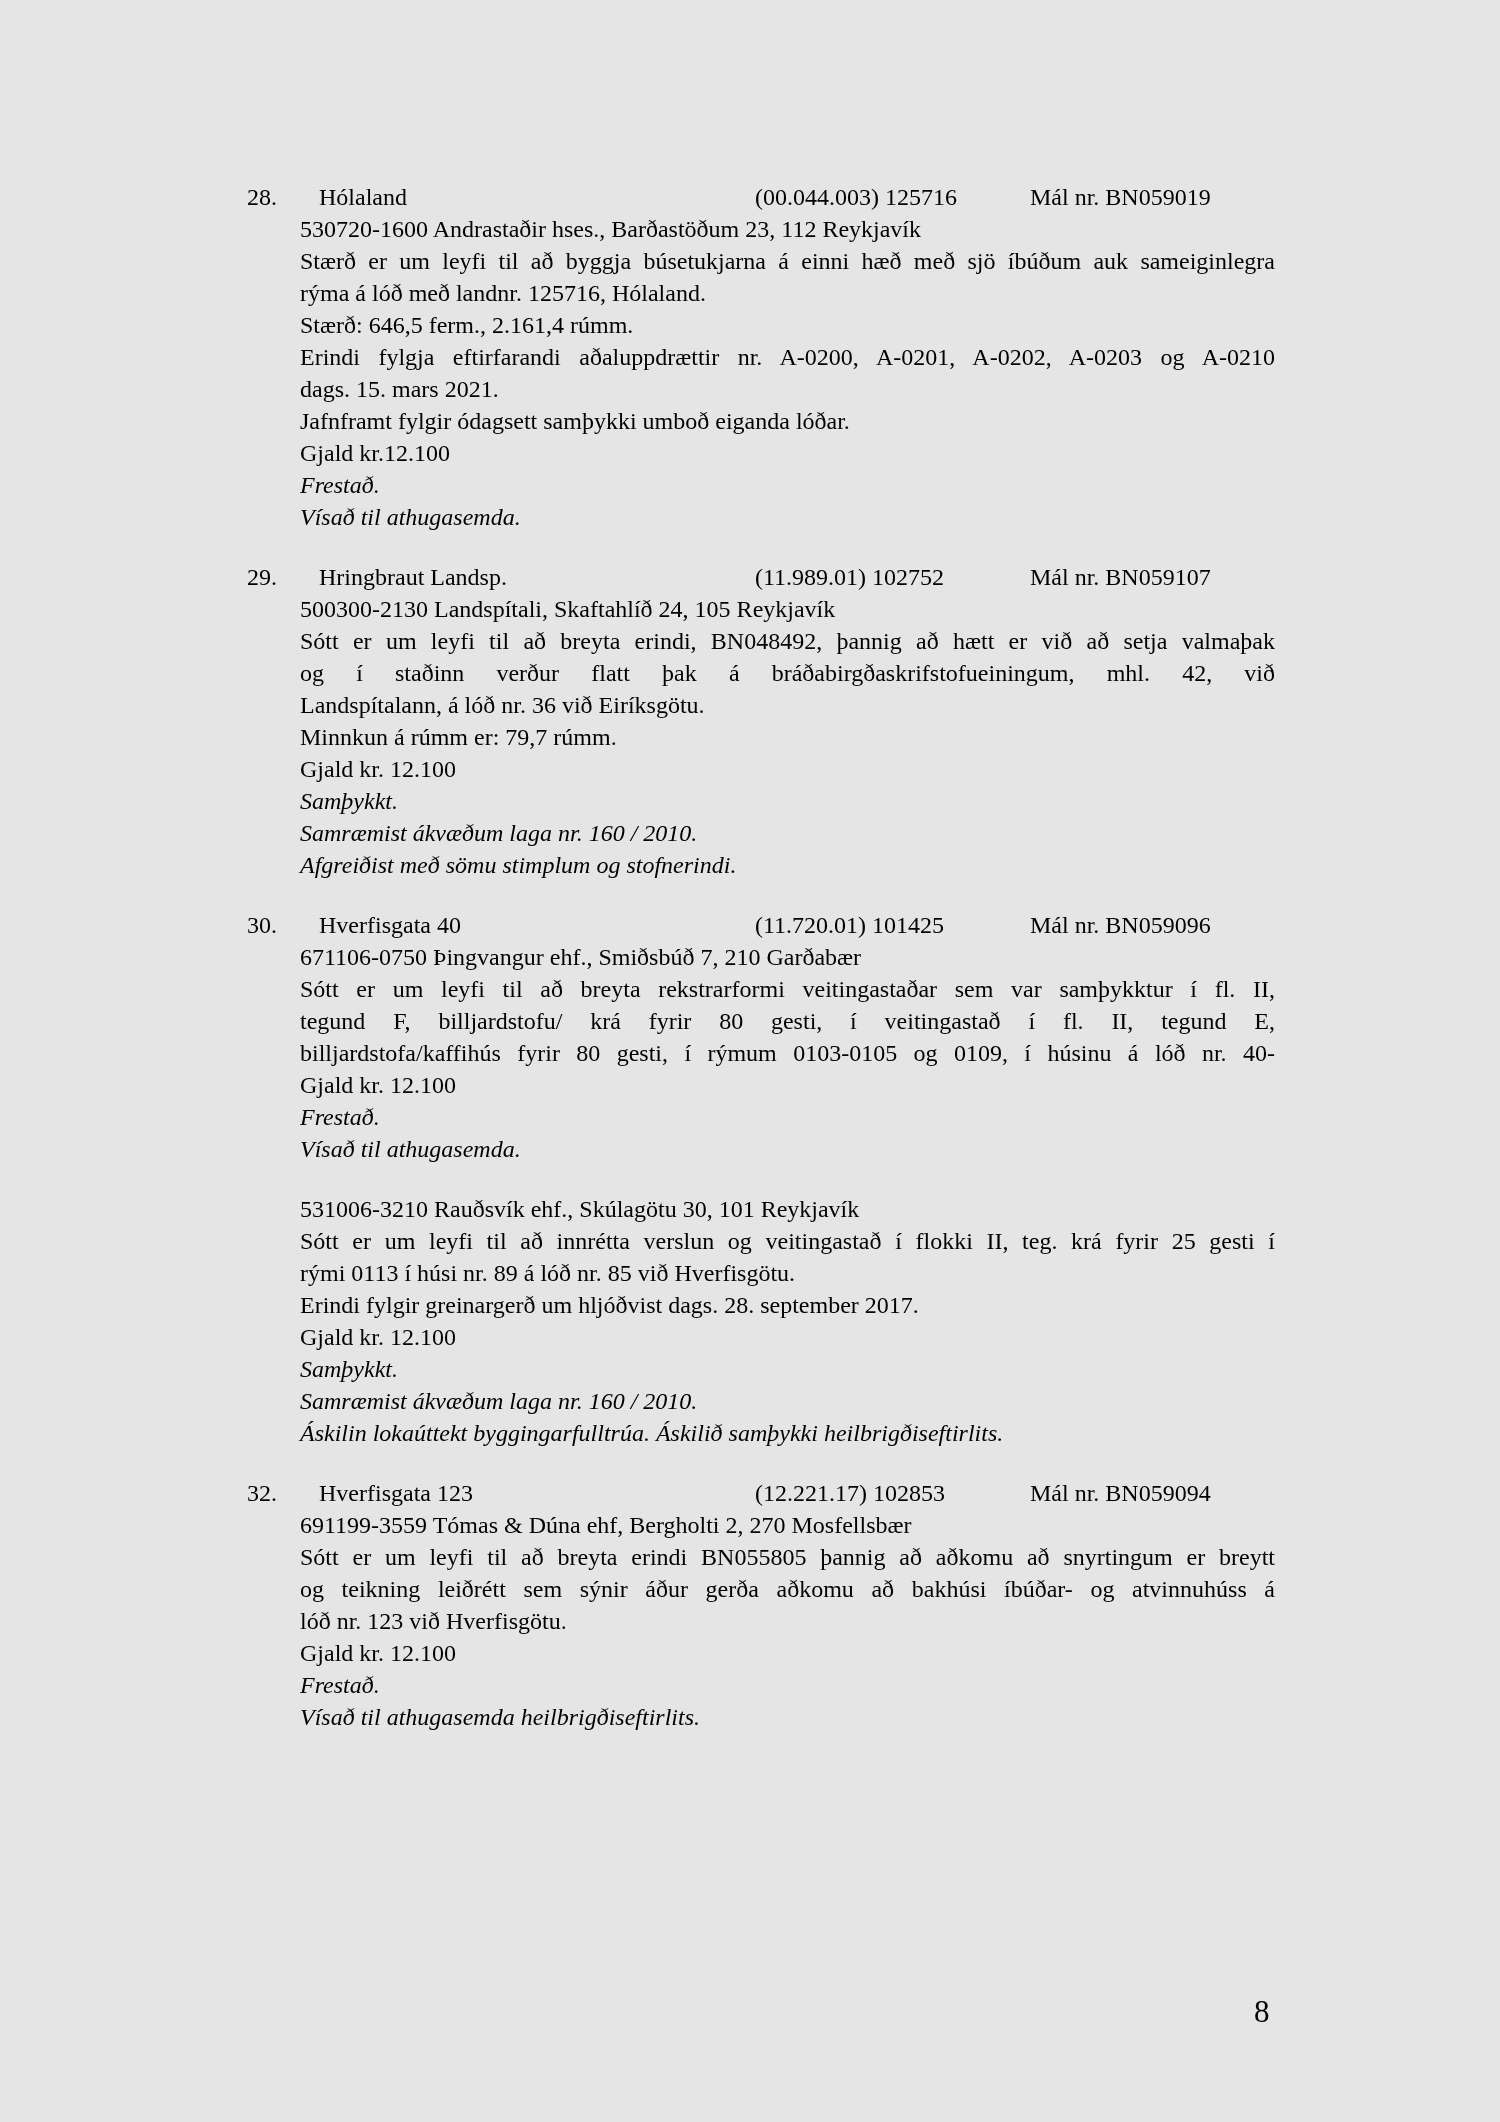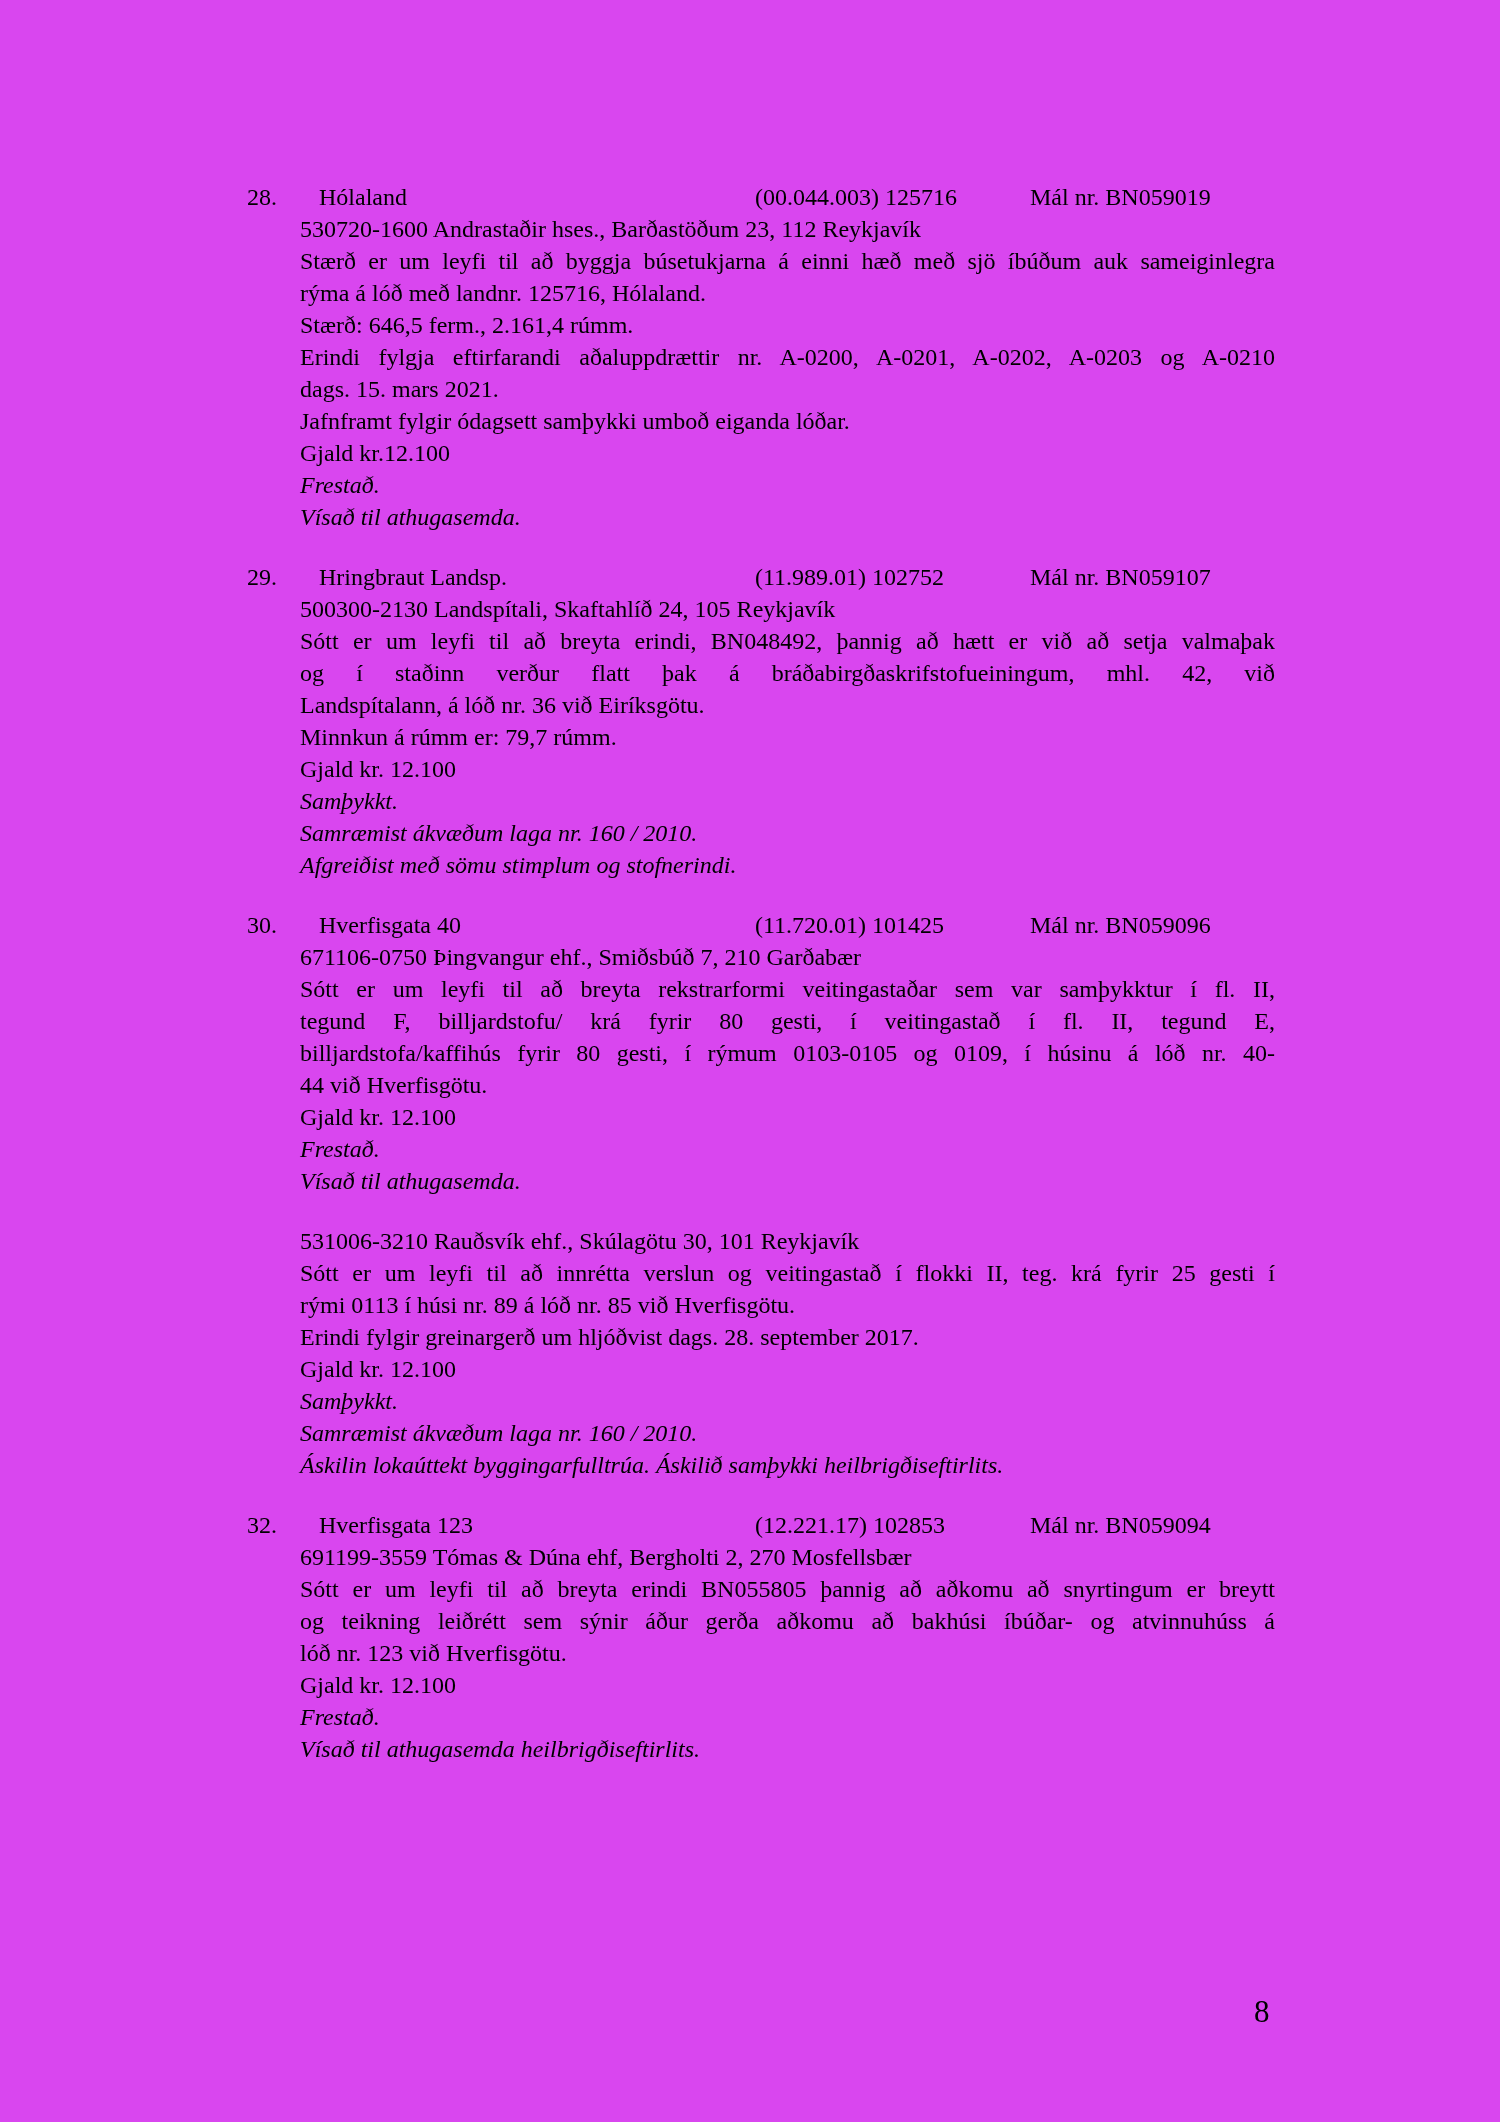--- a/index.html
+++ b/index.html
@@ -4,21 +4,21 @@
 <style>
   html, body {
     margin: 0;
     padding: 0;
     background: #ffffff;
   }
   .page {
     position: relative;
     width: 1500px;
     height: 2122px;
-    background: #d946ef;
+    background: #e5e5e5;
     color: #000000;
     font-family: "Liberation Serif", serif;
     font-size: 24px;
     line-height: 32px;
     overflow: hidden;
   }
   .content {
     position: absolute;
     left: 247px;
     top: 181px;
@@ -124,21 +124,20 @@
       <span class="num">30.</span>
       <span class="title">Hverfisgata 40</span>
       <span class="ref">(11.720.01) 101425</span>
       <span class="case">Mál nr. BN059096</span>
     </div>
     <div class="item-body">
           <div class="line">671106-0750 Þingvangur ehf., Smiðsbúð 7, 210 Garðabær</div>
           <div class="line stretch">Sótt er um leyfi til að breyta rekstrarformi veitingastaðar sem var samþykktur í fl. II,</div>
           <div class="line stretch">tegund F, billjardstofu/ krá fyrir 80 gesti, í veitingastað í fl. II, tegund E,</div>
           <div class="line stretch">billjardstofa/kaffihús fyrir 80 gesti, í rýmum 0103-0105 og 0109, í húsinu á lóð nr. 40-</div>
-          <div class="line">44 við Hverfisgötu.</div>
           <div class="line">Gjald kr. 12.100</div>
           <div class="line italic">Frestað.</div>
           <div class="line italic">Vísað til athugasemda.</div>
         </div>
   </section>
 
   <section class="item">
     <div class="item-body">
           <div class="line">531006-3210 Rauðsvík ehf., Skúlagötu 30, 101 Reykjavík</div>
           <div class="line stretch">Sótt er um leyfi til að innrétta verslun og veitingastað í flokki II, teg. krá fyrir 25 gesti í</div>

